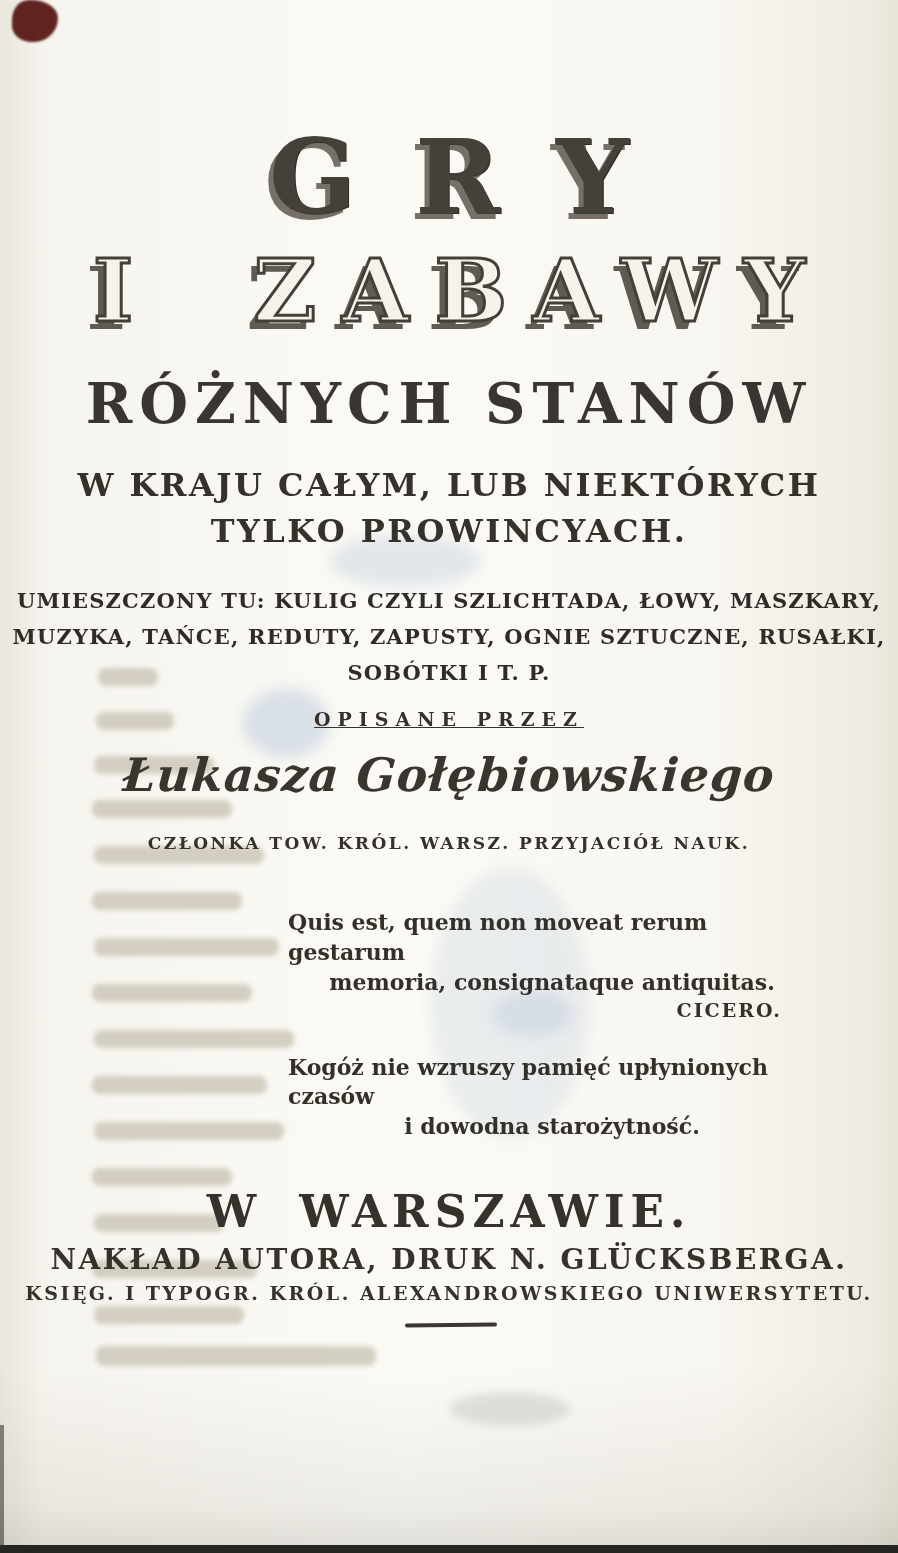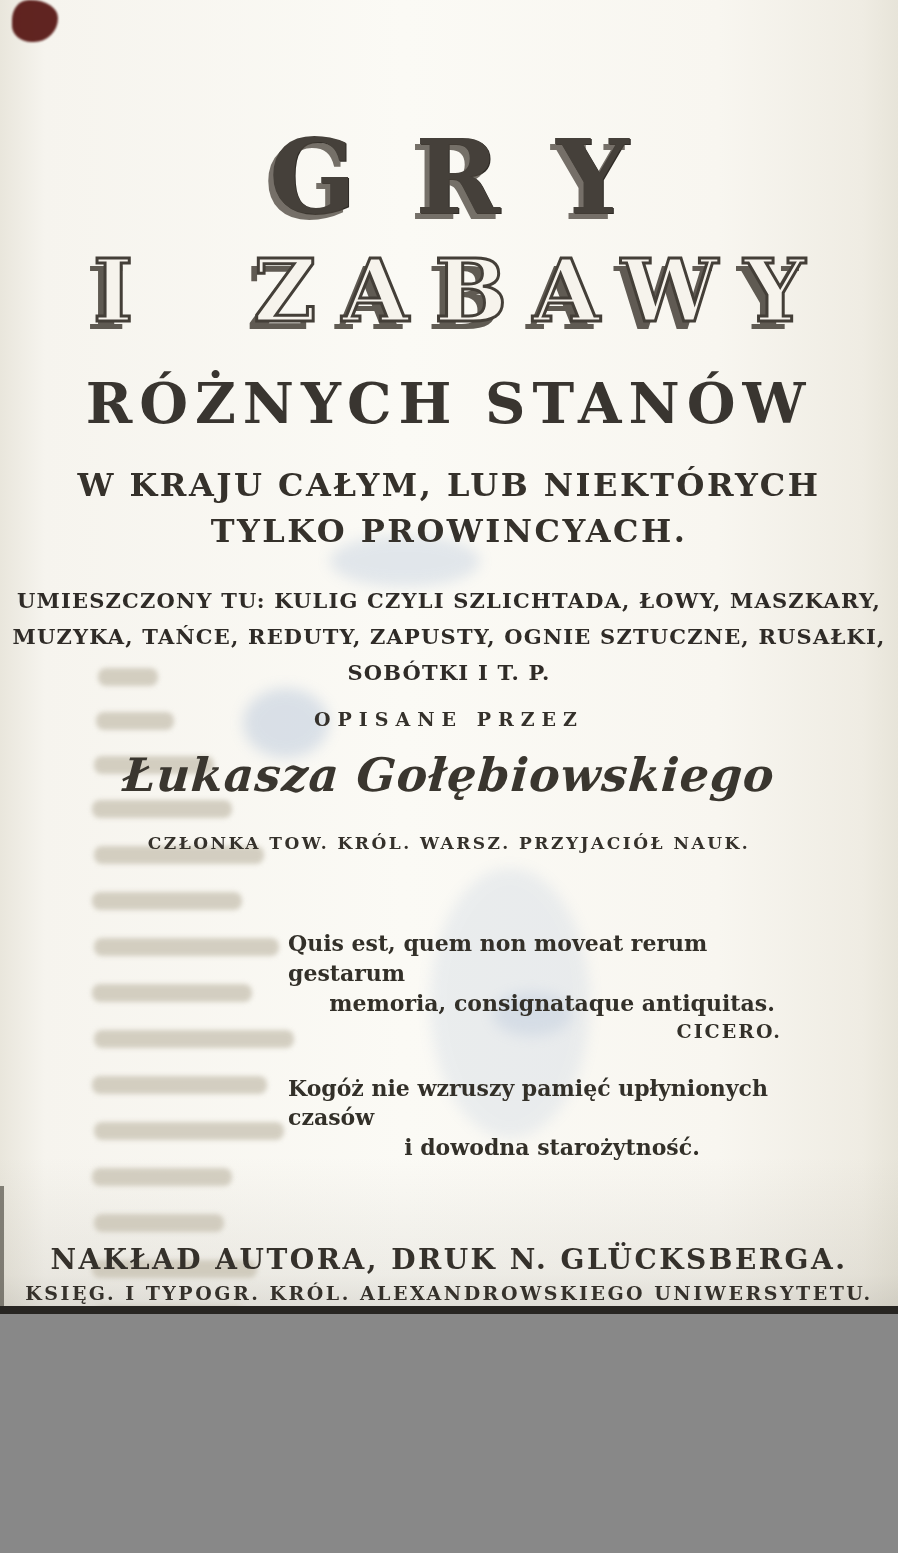--- a/index.html
+++ b/index.html
@@ -1,18 +1,18 @@
 <!DOCTYPE html>
 <html><head>
 <meta charset="utf-8">
 <style>
   html,body{margin:0;padding:0;background:#888;}
   .page{
     position:relative;
-    width:898px;height:1314px;
+    width:898px;height:1553px;
     margin:0 auto;
     overflow:hidden;
     background:
       linear-gradient(180deg, rgba(0,0,0,0) 88%, rgba(120,115,100,.10) 97%, rgba(90,86,74,.18) 100%),
       linear-gradient(90deg, #e9e6dc 0%, #f6f4ee 5%, #fbfaf5 45%, #f8f6f0 80%, #efece3 96%, #e7e4d9 100%);
     font-family:"DejaVu Serif","Liberation Serif",serif;
     color:#35312b;
   }
   .line{position:absolute;left:0;right:0;text-align:center;white-space:nowrap;}
 
@@ -35,29 +35,29 @@
 
   .t-stanow{top:370px;font-size:56px;font-weight:bold;letter-spacing:7px;color:#393530;}
   .t-sub1{top:466px;font-size:32px;font-weight:bold;letter-spacing:2.5px;}
   .t-sub2{top:512px;font-size:32px;font-weight:bold;letter-spacing:2.5px;}
 
   .t-cont{font-size:21px;font-weight:bold;letter-spacing:1.2px;color:#2f2b27;}
   .t-cont1{top:588px;}
   .t-cont2{top:624px;}
   .t-cont3{top:660px;}
 
-  .t-byline{top:708px;font-size:19px;font-weight:bold;letter-spacing:7px;}
+  .t-byline{top:708px;font-size:19px;font-weight:bold;letter-spacing:7px;text-decoration:underline;}
   .t-author{
     top:748px;font-size:46px;font-style:italic;font-weight:bold;
     letter-spacing:1px;color:#3a362f;
     transform:skewX(-4deg);
   }
   .t-membership{top:833px;font-size:17px;font-weight:bold;letter-spacing:2.5px;}
 
-  .quote{position:absolute;left:288px;top:929px;width:528px;font-size:22px;font-weight:bold;color:#333029;line-height:1.36;}
+  .quote{position:absolute;left:288px;top:908px;width:528px;font-size:22px;font-weight:bold;color:#333029;line-height:1.36;}
   .quote .q1{text-align:left;}
   .quote .q2{text-align:center;}
   .quote .q-attr{text-align:right;padding-right:34px;font-size:19px;letter-spacing:2px;margin-top:0;}
   .quote .q3{text-align:left;margin-top:29px;}
   .quote .q4{text-align:center;}
 
   .t-city{top:1186px;font-size:44px;font-weight:bold;letter-spacing:6px;word-spacing:16px;}
   .t-publisher{top:1243px;font-size:28px;font-weight:bold;letter-spacing:2.5px;}
   .t-printer{top:1282px;font-size:19px;font-weight:bold;letter-spacing:2.5px;}
 
@@ -124,20 +124,21 @@
   <div class="line t-membership">CZŁONKA TOW. KRÓL. WARSZ. PRZYJACIÓŁ NAUK.</div>
 
   <div class="quote">
     <div class="q1">Quis est, quem non moveat rerum gestarum</div>
     <div class="q2">memoria, consignataque antiquitas.</div>
     <div class="q-attr">CICERO.</div>
     <div class="q3">Kogóż nie wzruszy pamięć upłynionych czasów</div>
     <div class="q4">i dowodna starożytność.</div>
   </div>
 
+  <div class="line t-city">W WARSZAWIE.</div>
   <div class="line t-printer">KSIĘG. I TYPOGR. KRÓL. ALEXANDROWSKIEGO UNIWERSYTETU.</div>
   <div class="line t-publisher">NAKŁAD AUTORA, DRUK N. GLÜCKSBERGA.</div>
 
   <div class="rule"></div>
 
   <div class="left-strip"></div>
   <div class="bottom-bar"></div>
 </div>
 
 </body></html>

